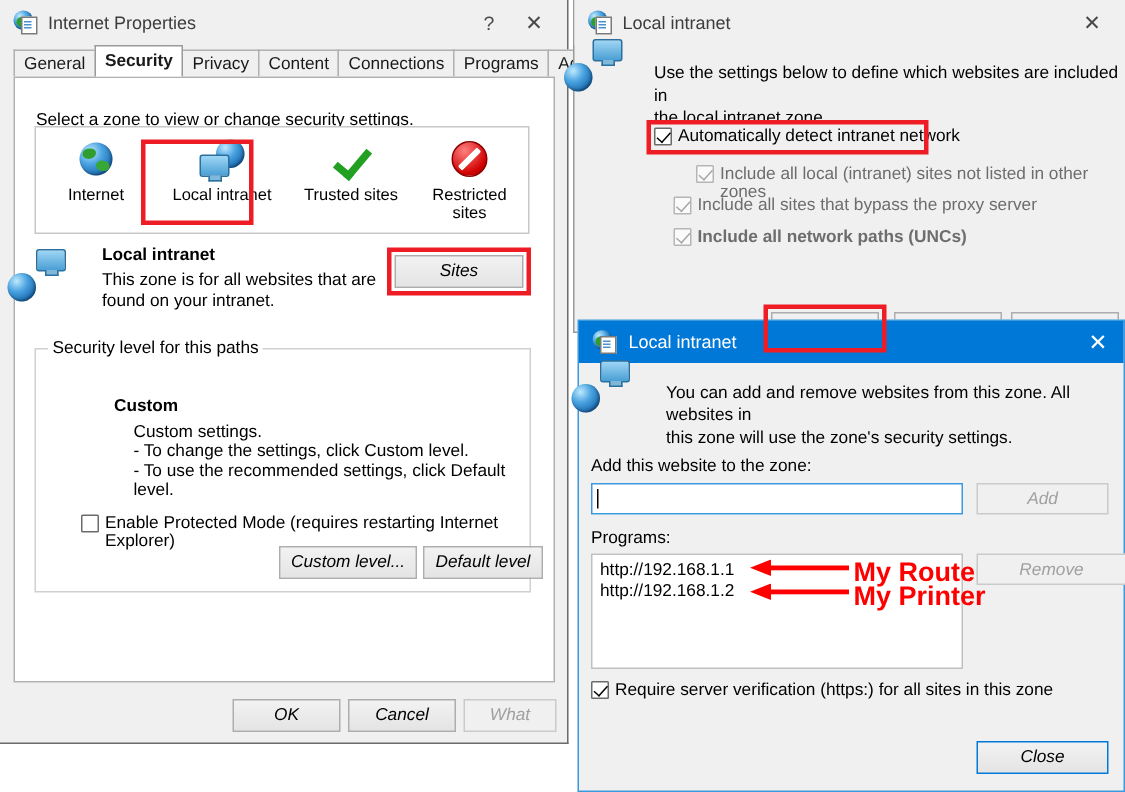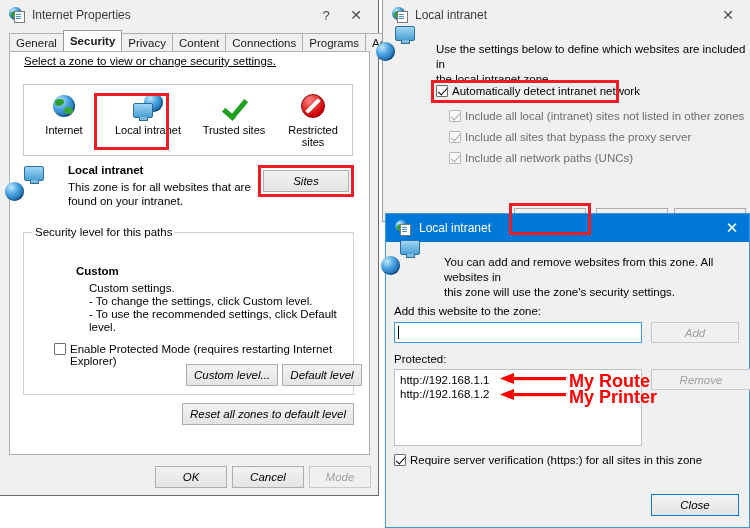--- a/index.html
+++ b/index.html
@@ -272,21 +272,21 @@
       <div class="tab active">Security</div>
       <div class="tab">Privacy</div>
       <div class="tab">Content</div>
       <div class="tab">Connections</div>
       <div class="tab">Programs</div>
       <div class="tab">Advanced</div>
     </div>
 
     <div class="tabpanel">
 
-      <div class="lbl" style="position:absolute;left:14px;top:3px;text-decoration:underline;">Select a zone to view or change security settings.</div>
+      <div class="lbl" style="position:absolute;left:14px;top:22px;text-decoration:underline;">Select a zone to view or change security settings.</div>
 
       <div class="zonebox">
         <div class="zone" style="width:80px;">
           <span class="zicon">
               <span class="globe green"></span>
             </span>
           <span class="zlabel">Internet</span>
         </div>
         <div class="zone" style="width:88px;">
           <span class="zicon">
@@ -340,27 +340,26 @@
 
         <div class="chk" style="position:absolute;left:30px;top:110px;">
           <span class="chkbox"></span>
           <span class="lbl" style="line-height:12px;">Enable Protected Mode (requires restarting Internet Explorer)</span>
         </div>
 
         <div class="btn" style="position:absolute;left:162px;top:131px;width:92px;height:22px;">Custom level...</div>
         <div class="btn" style="position:absolute;left:258px;top:131px;width:80px;height:22px;">Default level</div>
       </div>
 
-      <div class="btn" style="position:absolute;left:172px;top:351px;width:172px;height:22px;">Reset all zones to default level</div>
     </div>
 
     <div class="ip-footer">
       <div class="btn" style="position:absolute;left:155px;top:10px;width:72px;height:22px;">OK</div>
       <div class="btn" style="position:absolute;left:232px;top:10px;width:72px;height:22px;">Cancel</div>
-      <div class="btn disabled" style="position:absolute;left:309px;top:10px;width:62px;height:22px;">Mode</div>
+      <div class="btn disabled" style="position:absolute;left:309px;top:10px;width:62px;height:22px;">What</div>
     </div>
   </div>
 
   <div class="win win-li1">
     <div class="titlebar">
       <span class="title-ico appicon">
         <span class="globe green"></span>
           <span class="pg"></span>
       </span>
       <span class="t-title">Local intranet</span>
@@ -377,31 +376,31 @@
         <span>Use the settings below to define which websites are included in</span><br>
         <span>the local intranet zone.</span>
       </div>
 
       <div class="chk" style="position:absolute;left:53px;top:55px;">
         <span class="chkbox checked"></span>
         <span class="lbl">Automatically detect intranet network</span>
       </div>
       <div class="hl" style="left:48px;top:50px;width:188px;height:23px;"></div>
 
-      <div class="chk" style="position:absolute;left:66px;top:80px;">
+      <div class="chk" style="position:absolute;left:81px;top:80px;">
         <span class="chkbox dis checked"></span>
         <span class="lbl" style="color:#6d6d6d;">Include all local (intranet) sites not listed in other zones</span>
       </div>
       <div class="chk" style="position:absolute;left:66px;top:101px;">
         <span class="chkbox dis checked"></span>
         <span class="lbl" style="color:#6d6d6d;">Include all sites that bypass the proxy server</span>
       </div>
       <div class="chk" style="position:absolute;left:66px;top:122px;">
         <span class="chkbox dis checked"></span>
-        <span class="lbl" style="color:#6d6d6d;">Include all network paths (UNCs)</span>
+        <span class="lbl" style="color:#6d6d6d;font-weight:bold;">Include all network paths (UNCs)</span>
       </div>
 
       <a class="link" href="#" style="position:absolute;left:7px;top:183px;">What are intranet settings?</a>
 
       <div class="btn" style="position:absolute;left:131px;top:178px;width:72px;height:22px;">Advanced</div>
       <div class="hl" style="left:126px;top:173px;width:82px;height:32px;"></div>
 
       <div class="btn" style="position:absolute;left:213px;top:178px;width:72px;height:22px;">OK</div>
       <div class="btn" style="position:absolute;left:291px;top:178px;width:72px;height:22px;">Cancel</div>
     </div>
@@ -428,21 +427,21 @@
         <span>this zone will use the zone's security settings.</span>
       </div>
 
       <div class="lbl" style="position:absolute;left:8px;top:63px;">Add this website to the zone:</div>
       <div class="txtinput" style="position:absolute;left:8px;top:80px;width:248px;height:21px;">
         <span class="caret"></span>
         <span></span>
       </div>
       <div class="btn disabled" style="position:absolute;left:265px;top:80px;width:88px;height:21px;">Add</div>
 
-      <div class="lbl" style="position:absolute;left:8px;top:111px;">Protected:</div>
+      <div class="lbl" style="position:absolute;left:8px;top:111px;">Programs:</div>
 
       <div class="listbox" style="position:absolute;left:8px;top:127px;width:248px;height:77px;padding-top:3px;">
         <div class="listitem">http://192.168.1.1</div>
         <div class="listitem">http://192.168.1.2</div>
       </div>
 
       <svg class="arrow" style="left:114px;top:131px;width:66px;height:11px;" viewBox="0 0 66 11">
         <polygon points="0,5.5 14,0 14,11" fill="#ff0000"></polygon>
         <rect x="13" y="4" width="53" height="3.2" fill="#ff0000"></rect>
       </svg>

